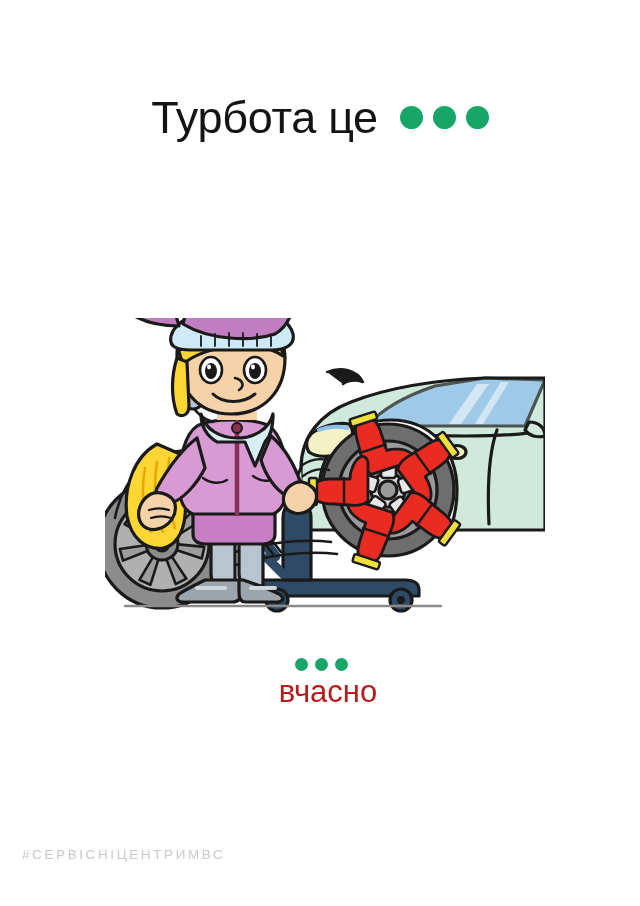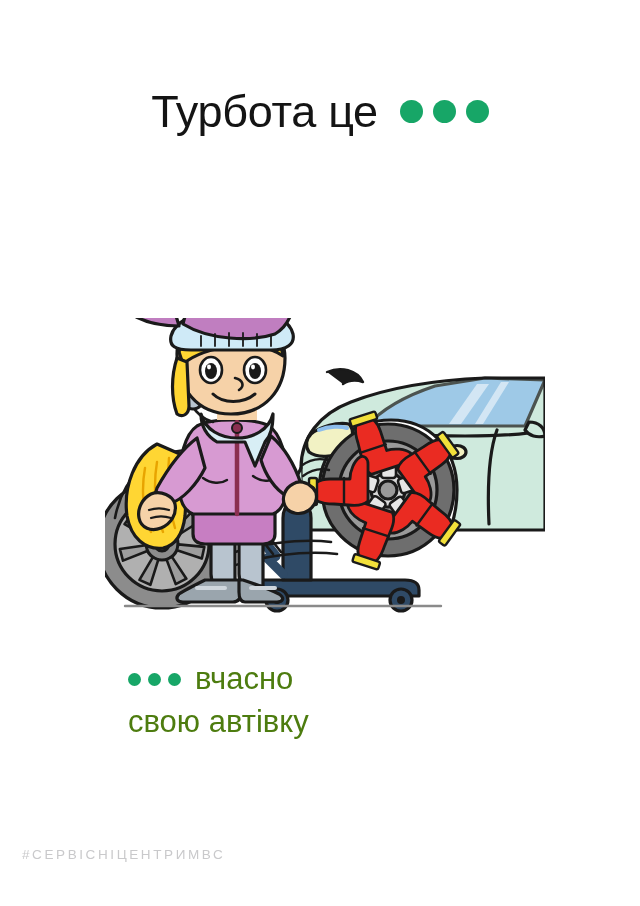--- a/index.html
+++ b/index.html
@@ -13,21 +13,21 @@
   }
   .poster{
     position:absolute;inset:0;
     width:640px;height:906px;
     background:#ffffff;
   }
 
   
   .headline{
     position:absolute;
-    left:0;top:89px;width:640px;
+    left:0;top:95px;width:640px;
     display:flex;align-items:center;justify-content:center;
     gap:22px;
   }
   .headline-text{
     font-size:45px;
     font-weight:400;
     color:#141414;
     letter-spacing:-0.3px;
     line-height:1;
     white-space:nowrap;
@@ -49,24 +49,24 @@
 
   
   .body-copy{
     position:absolute;
     left:128px;top:658px;
     width:400px;
   }
   .copy-line{
     font-size:31px;
     font-weight:400;
-    color:#4d7c0f;
+    color:#b91c1c;
     line-height:1.38;
     white-space:nowrap;
-    display:flex;align-items:center;
+    display:flex;align-items:center;flex-direction:column;
   }
   .copy-line .inline-dots{display:inline-flex;align-items:center;gap:7px;margin-right:14px;}
   .copy-line .inline-dots .dot{
     width:13px;height:13px;border-radius:50%;
     background:#17a667;display:block;
   }
 
   
   .footer{
     position:absolute;
@@ -327,23 +327,20 @@
     <div class="copy-line">
       <span class="inline-dots">
         <span class="dot"></span>
         <span class="dot"></span>
         <span class="dot"></span>
       </span>
       <span>вчасно</span>
     </div>
 
 
-    <div class="copy-line">
-      <span>свою автівку</span>
-    </div>
 
   </div>
 
   <div class="footer">
     <span class="footer-hashtag">#СЕРВІСНІЦЕНТРИМВС</span>
   </div>
 
 </div>
 
 </body></html>

